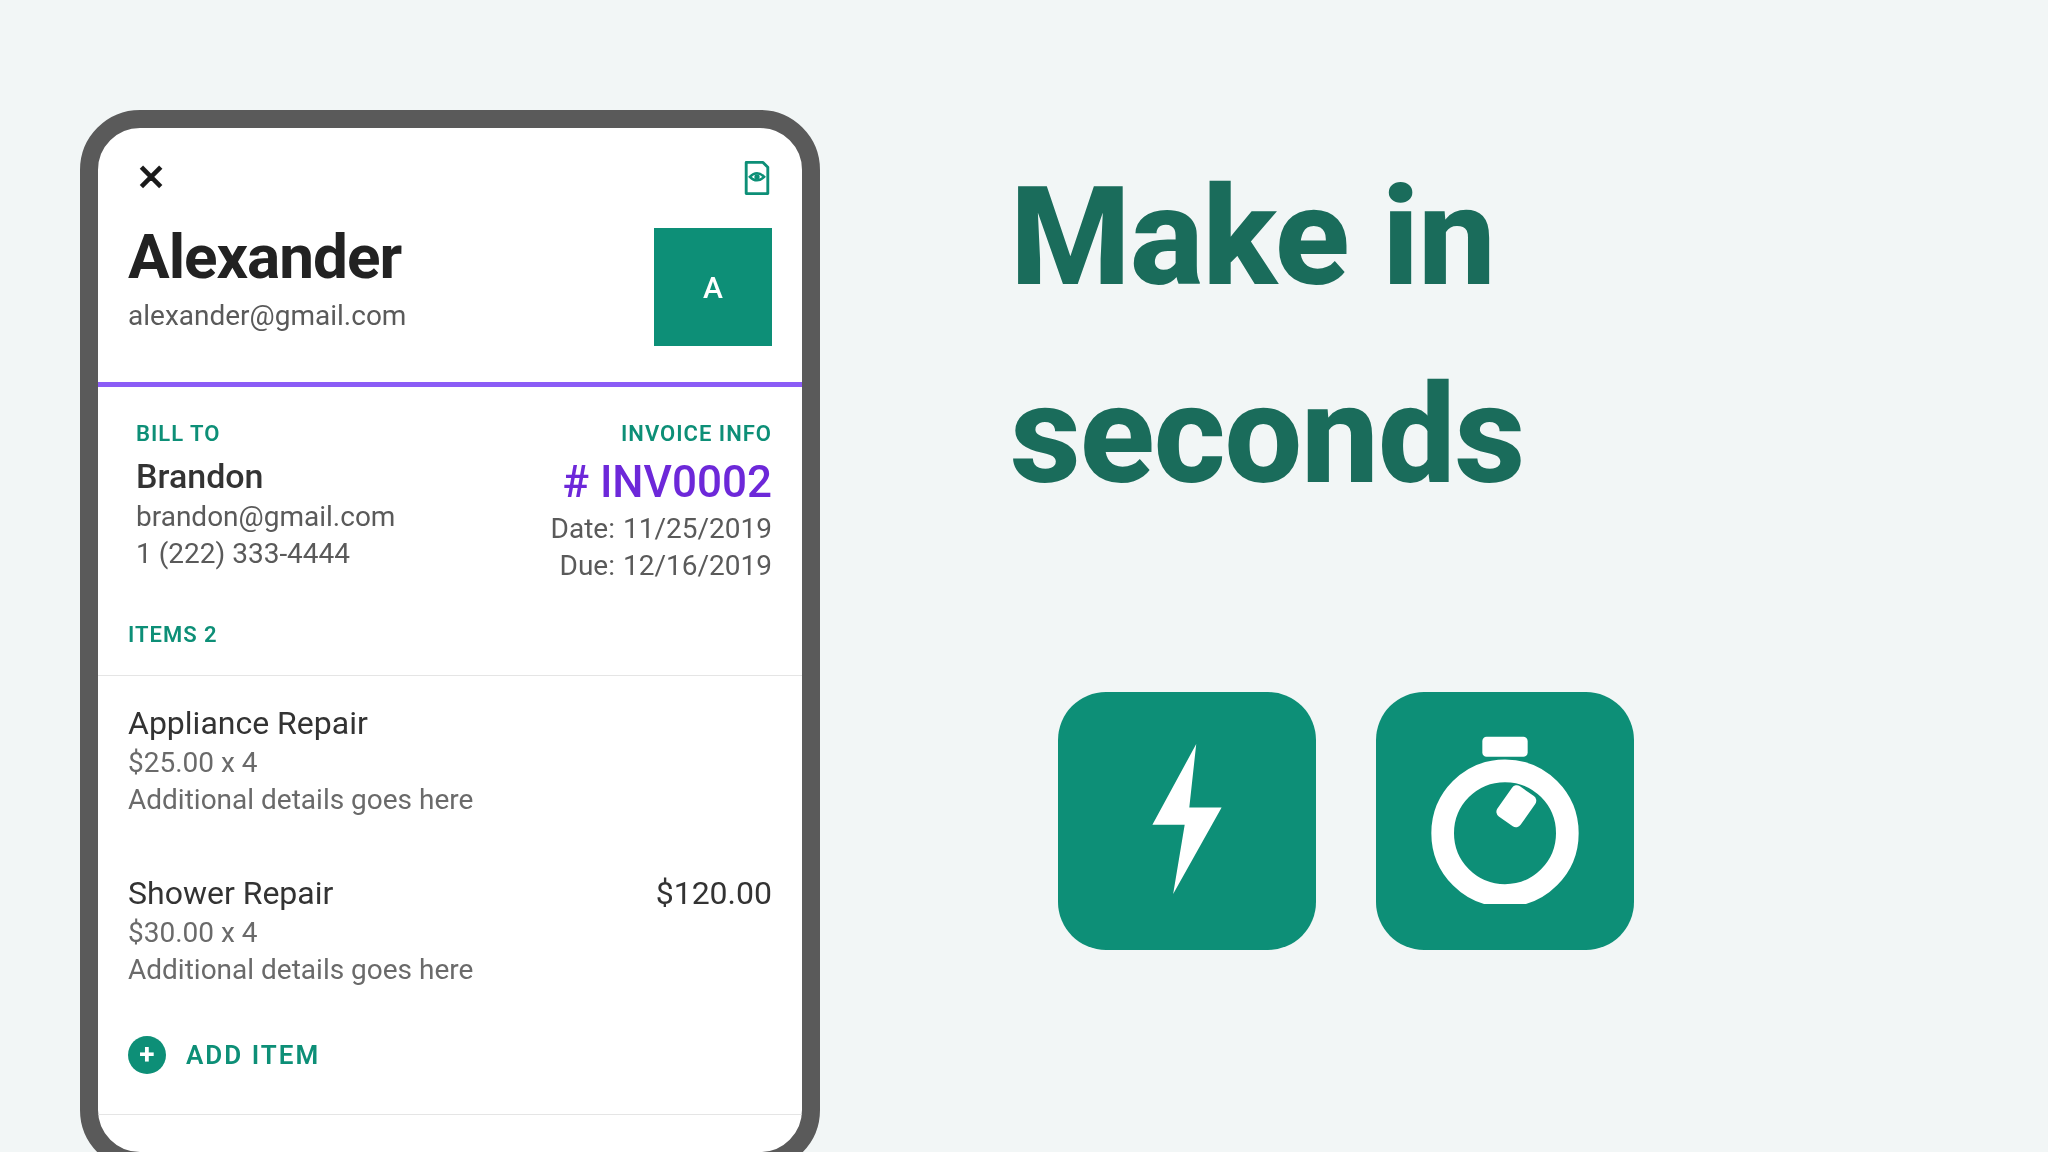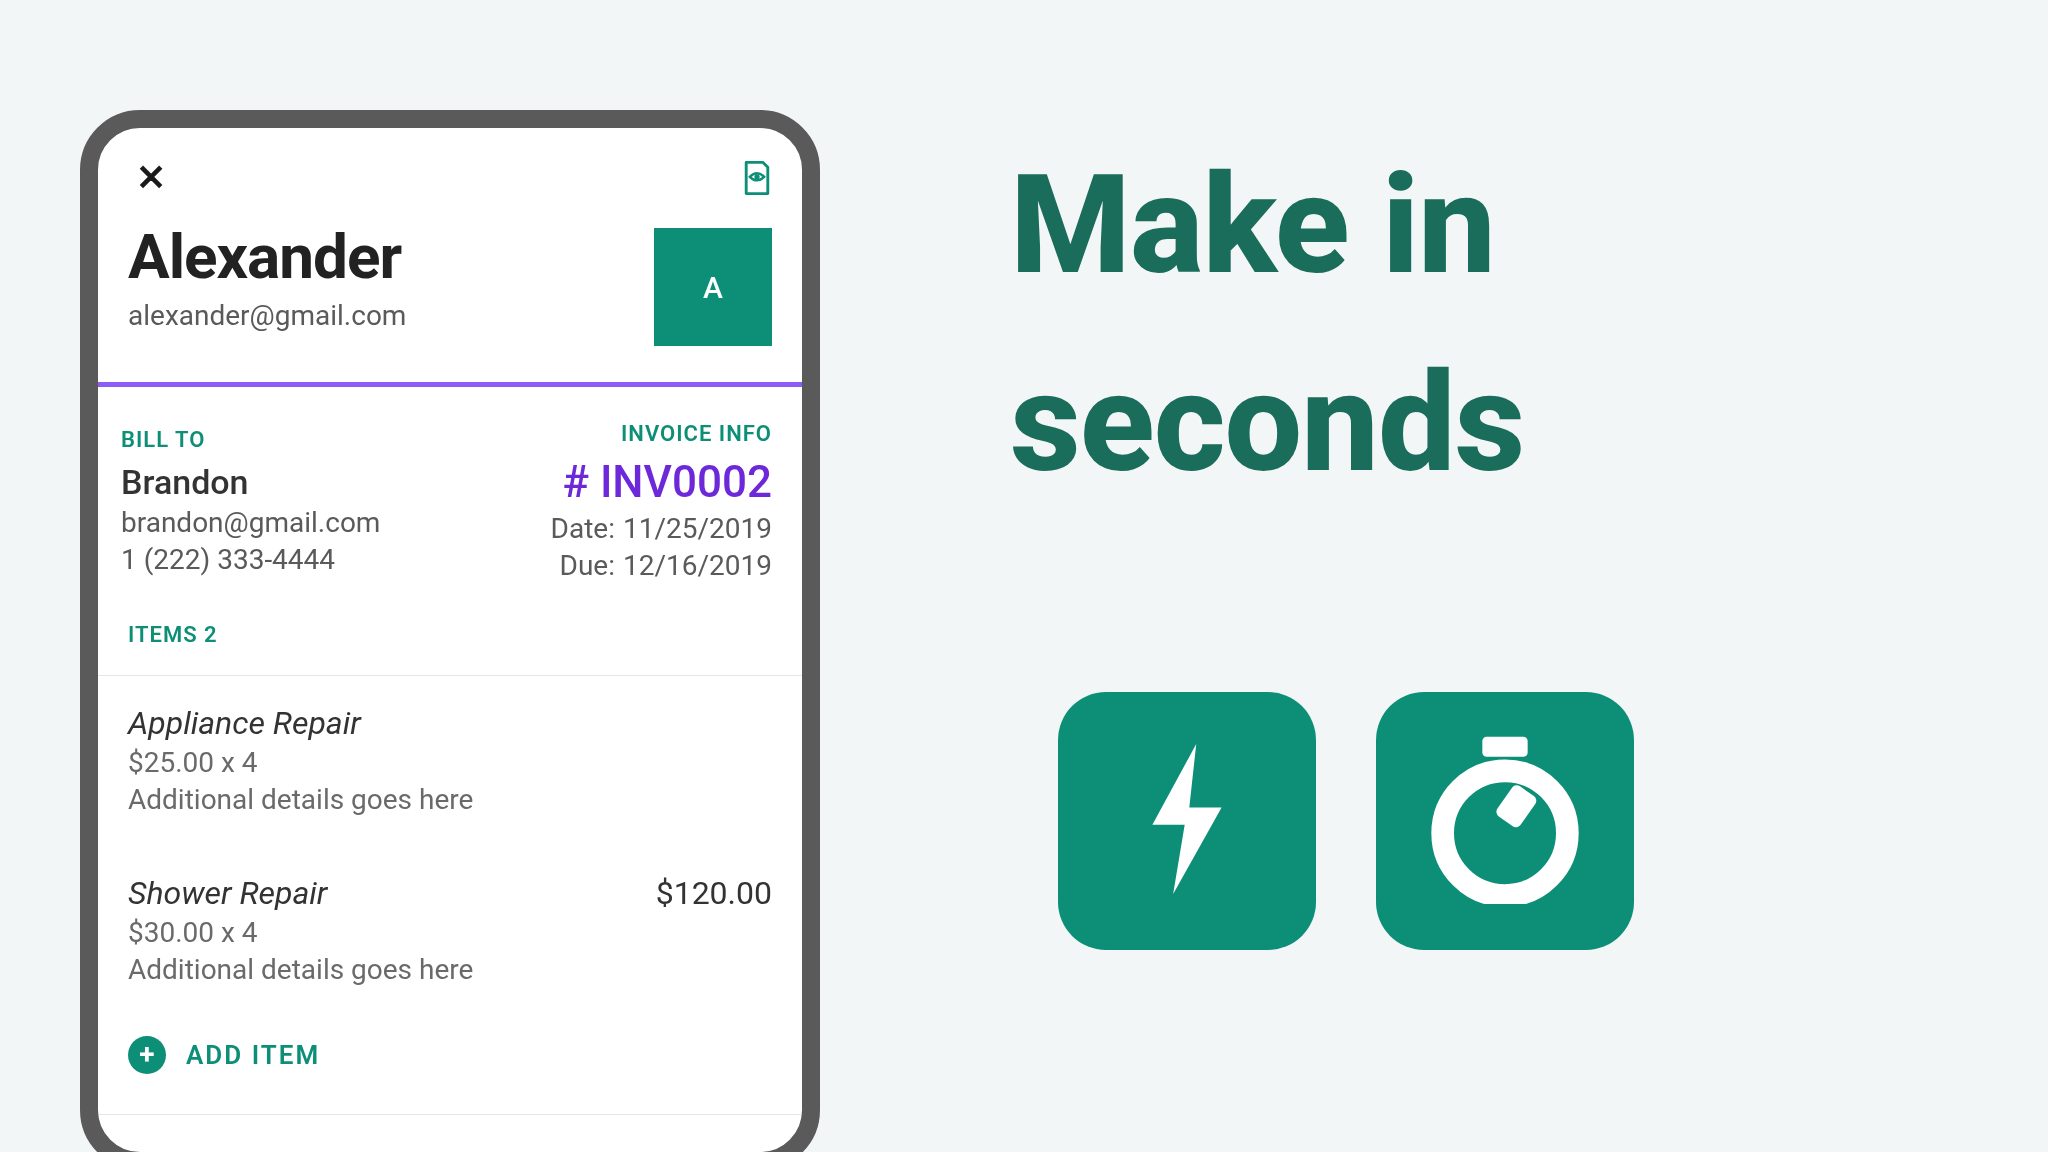--- a/index.html
+++ b/index.html
@@ -81,22 +81,21 @@
     justify-content: center;
     font-size: 30px;
     font-weight: 500;
     margin-top: 8px;
   }
 
   
   .info-row {
     display: flex;
     justify-content: space-between;
-    padding: 34px 30px 40px 23px;
-    align-items: center;
+    padding: 34px 30px 40px 38px;
   }
   .section-label {
     color: #0d8f77;
     font-size: 22px;
     font-weight: 600;
     letter-spacing: 1px;
     margin-bottom: 10px;
   }
   .billto .bname {
     font-size: 34px;
@@ -133,21 +132,20 @@
   
   .item {
     display: flex;
     justify-content: space-between;
     padding: 28px 30px 30px 30px;
   }
   .item .ititle {
     font-size: 32px;
     color: #333;
     font-weight: 400;
-    font-style: italic;
   }
   .item .idetail {
     font-size: 28px;
     color: #6a6a6a;
     margin-top: 4px;
   }
   .item .iprice {
     font-size: 32px;
     color: #333;
     font-weight: 400;
@@ -179,21 +177,21 @@
     color: #0d8f77;
     font-size: 26px;
     font-weight: 600;
     letter-spacing: 2px;
   }
 
   
   .promo {
     position: absolute;
     left: 1010px;
-    top: 156px;
+    top: 168px;
     color: #1a6c5b;
   }
   .promo .line {
     font-size: 138px;
     font-weight: 800;
     line-height: 1.0;
     letter-spacing: -1px;
   }
   .promo .line + .line { margin-top: 60px; }
 

